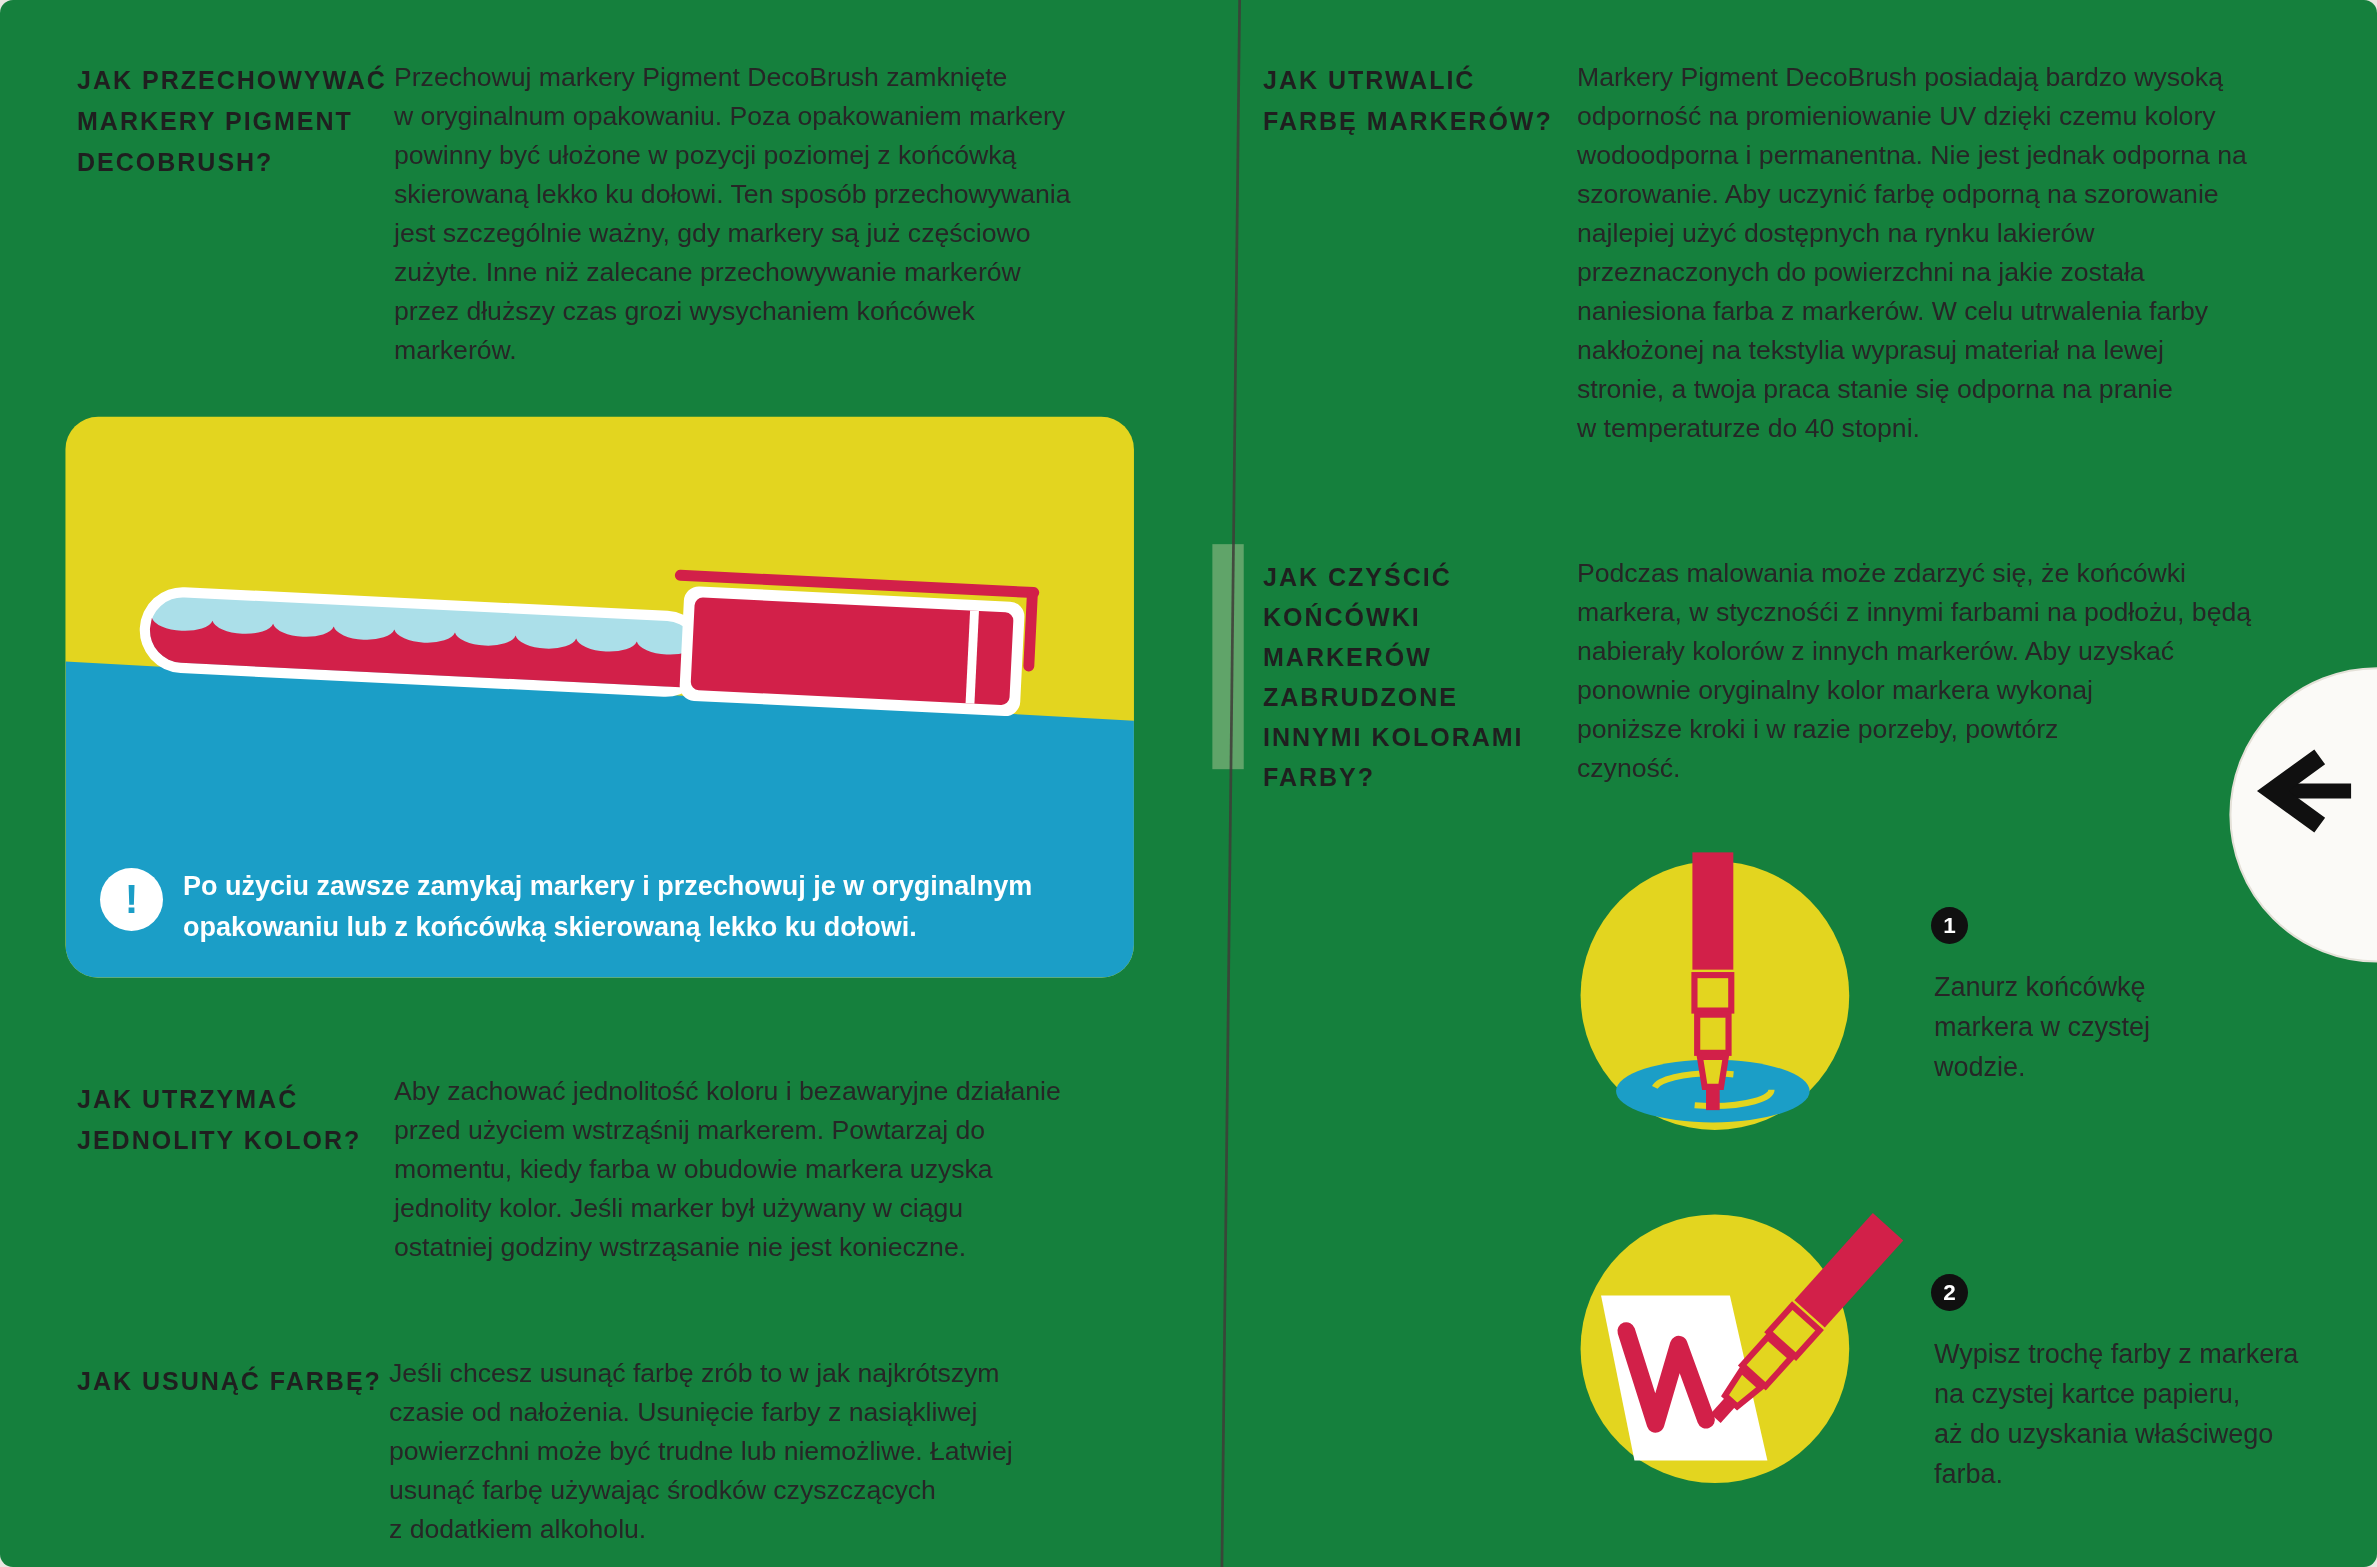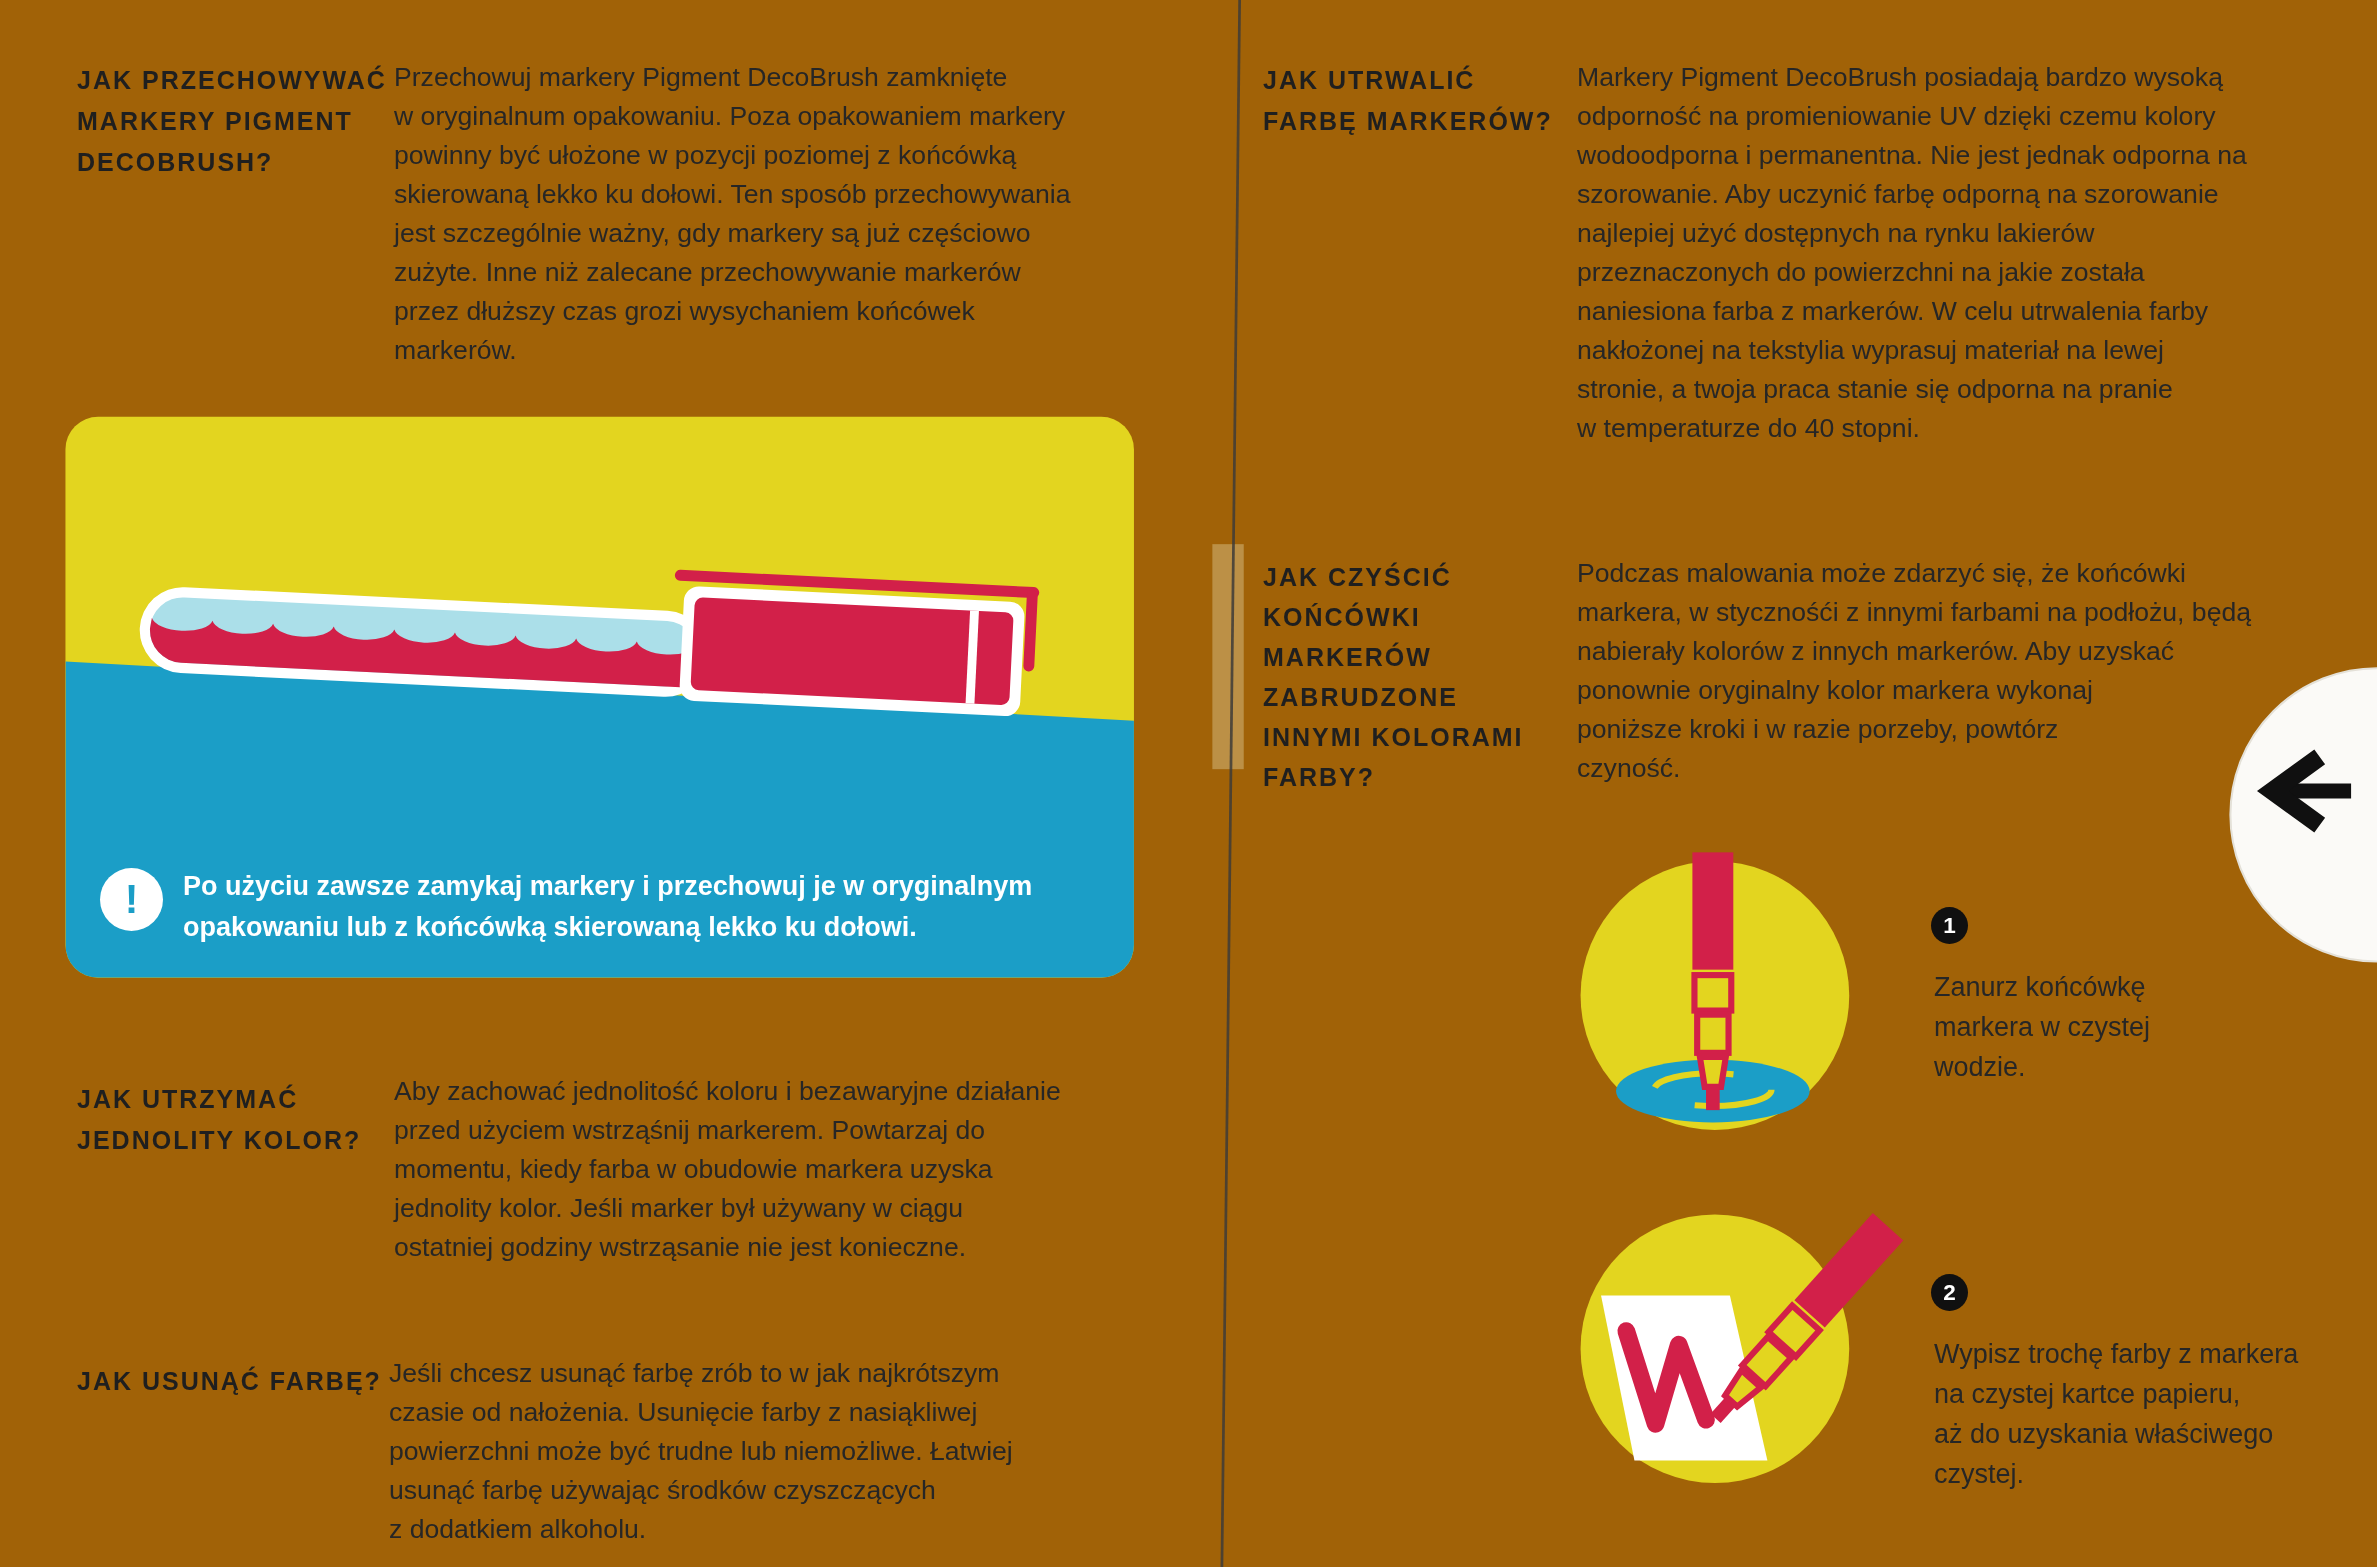--- a/index.html
+++ b/index.html
@@ -1,22 +1,23 @@
 <!DOCTYPE html>
 <html style="font-size:11px"><head>
 <meta charset="utf-8">
 <style>
   html,body{margin:0;padding:0;}
   body{background:#e9e7e1;}
   .page{
     position:relative;
     width:2377px;height:1567px;
-    background:#a16207;
+    background:#15803d;
     overflow:hidden;
     font-family:"Liberation Sans", sans-serif;
+    border-radius:13px;
   }
   .art{position:absolute;inset:0;pointer-events:none;}
   .h-block{
     position:absolute;
     font-weight:700;font-size:25px;line-height:41px;letter-spacing:2px;
     color:#1f1f1f;white-space:nowrap;
   }
   .p-block{
     position:absolute;
     font-size:26.6px;line-height:39px;color:#262626;white-space:nowrap;
@@ -203,18 +204,18 @@
         <div class="line">Zanurz końcówkę</div>
         <div class="line">markera w czystej</div>
         <div class="line">wodzie.</div>
       </div>
 
     <div class="badge" style="left:1931px;top:1274px;">2</div>
     <div class="step-text" style="left:1934px;top:1334px;">
         <div class="line">Wypisz trochę farby z markera</div>
         <div class="line">na czystej kartce papieru,</div>
         <div class="line">aż do uzyskania właściwego</div>
-        <div class="line">czystej.</div>
+        <div class="line">farba.</div>
       </div>
   </div>
 
 </div>
 
 
 </body></html>

